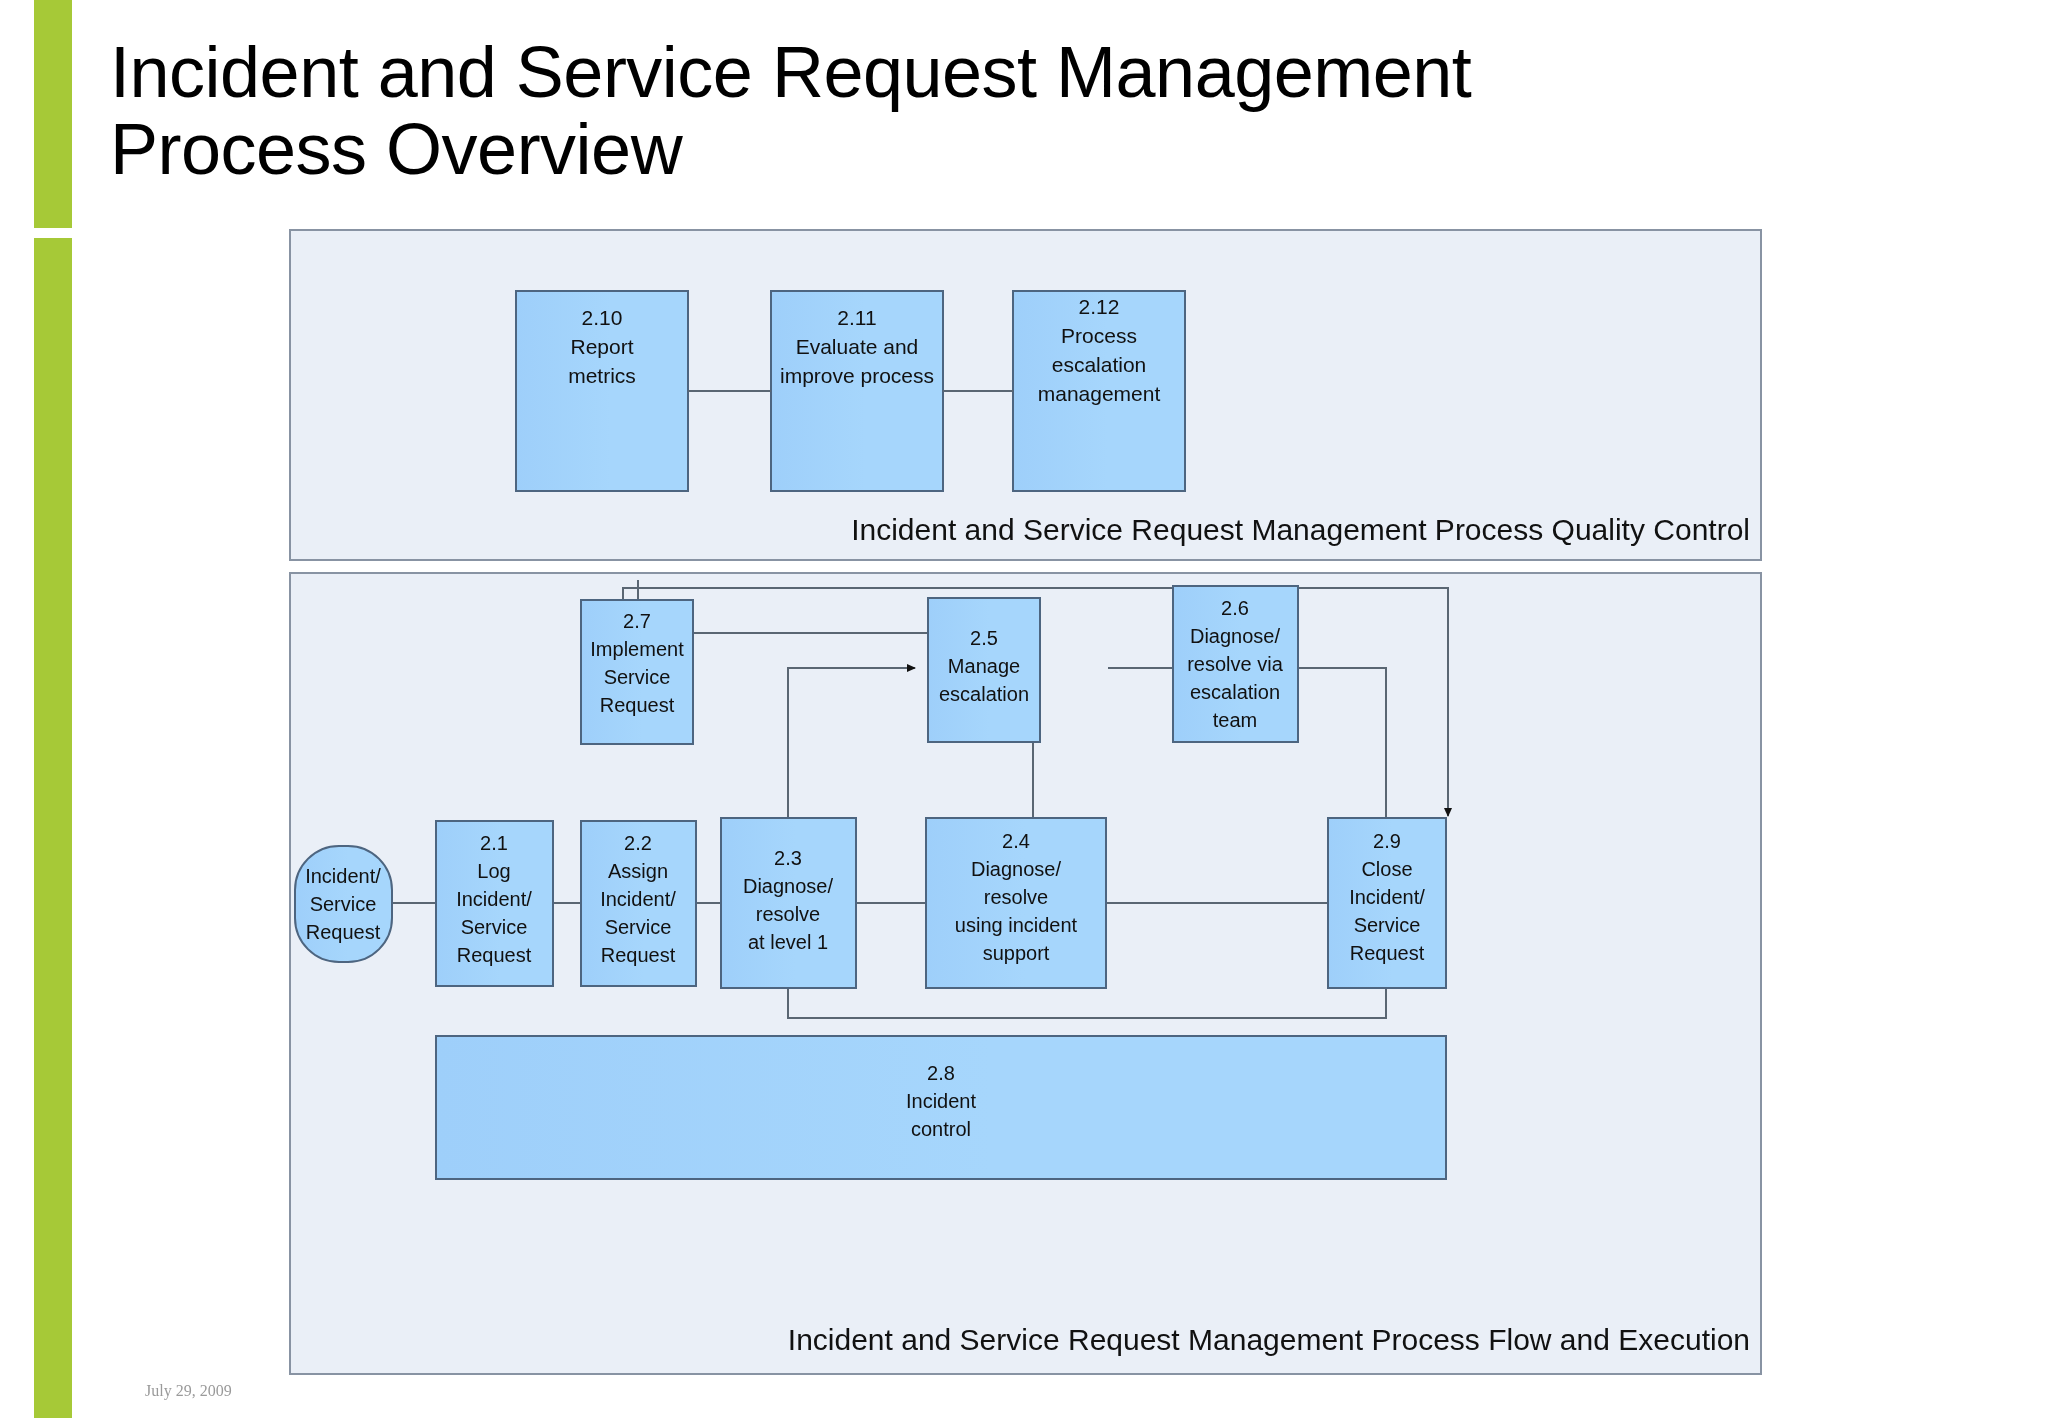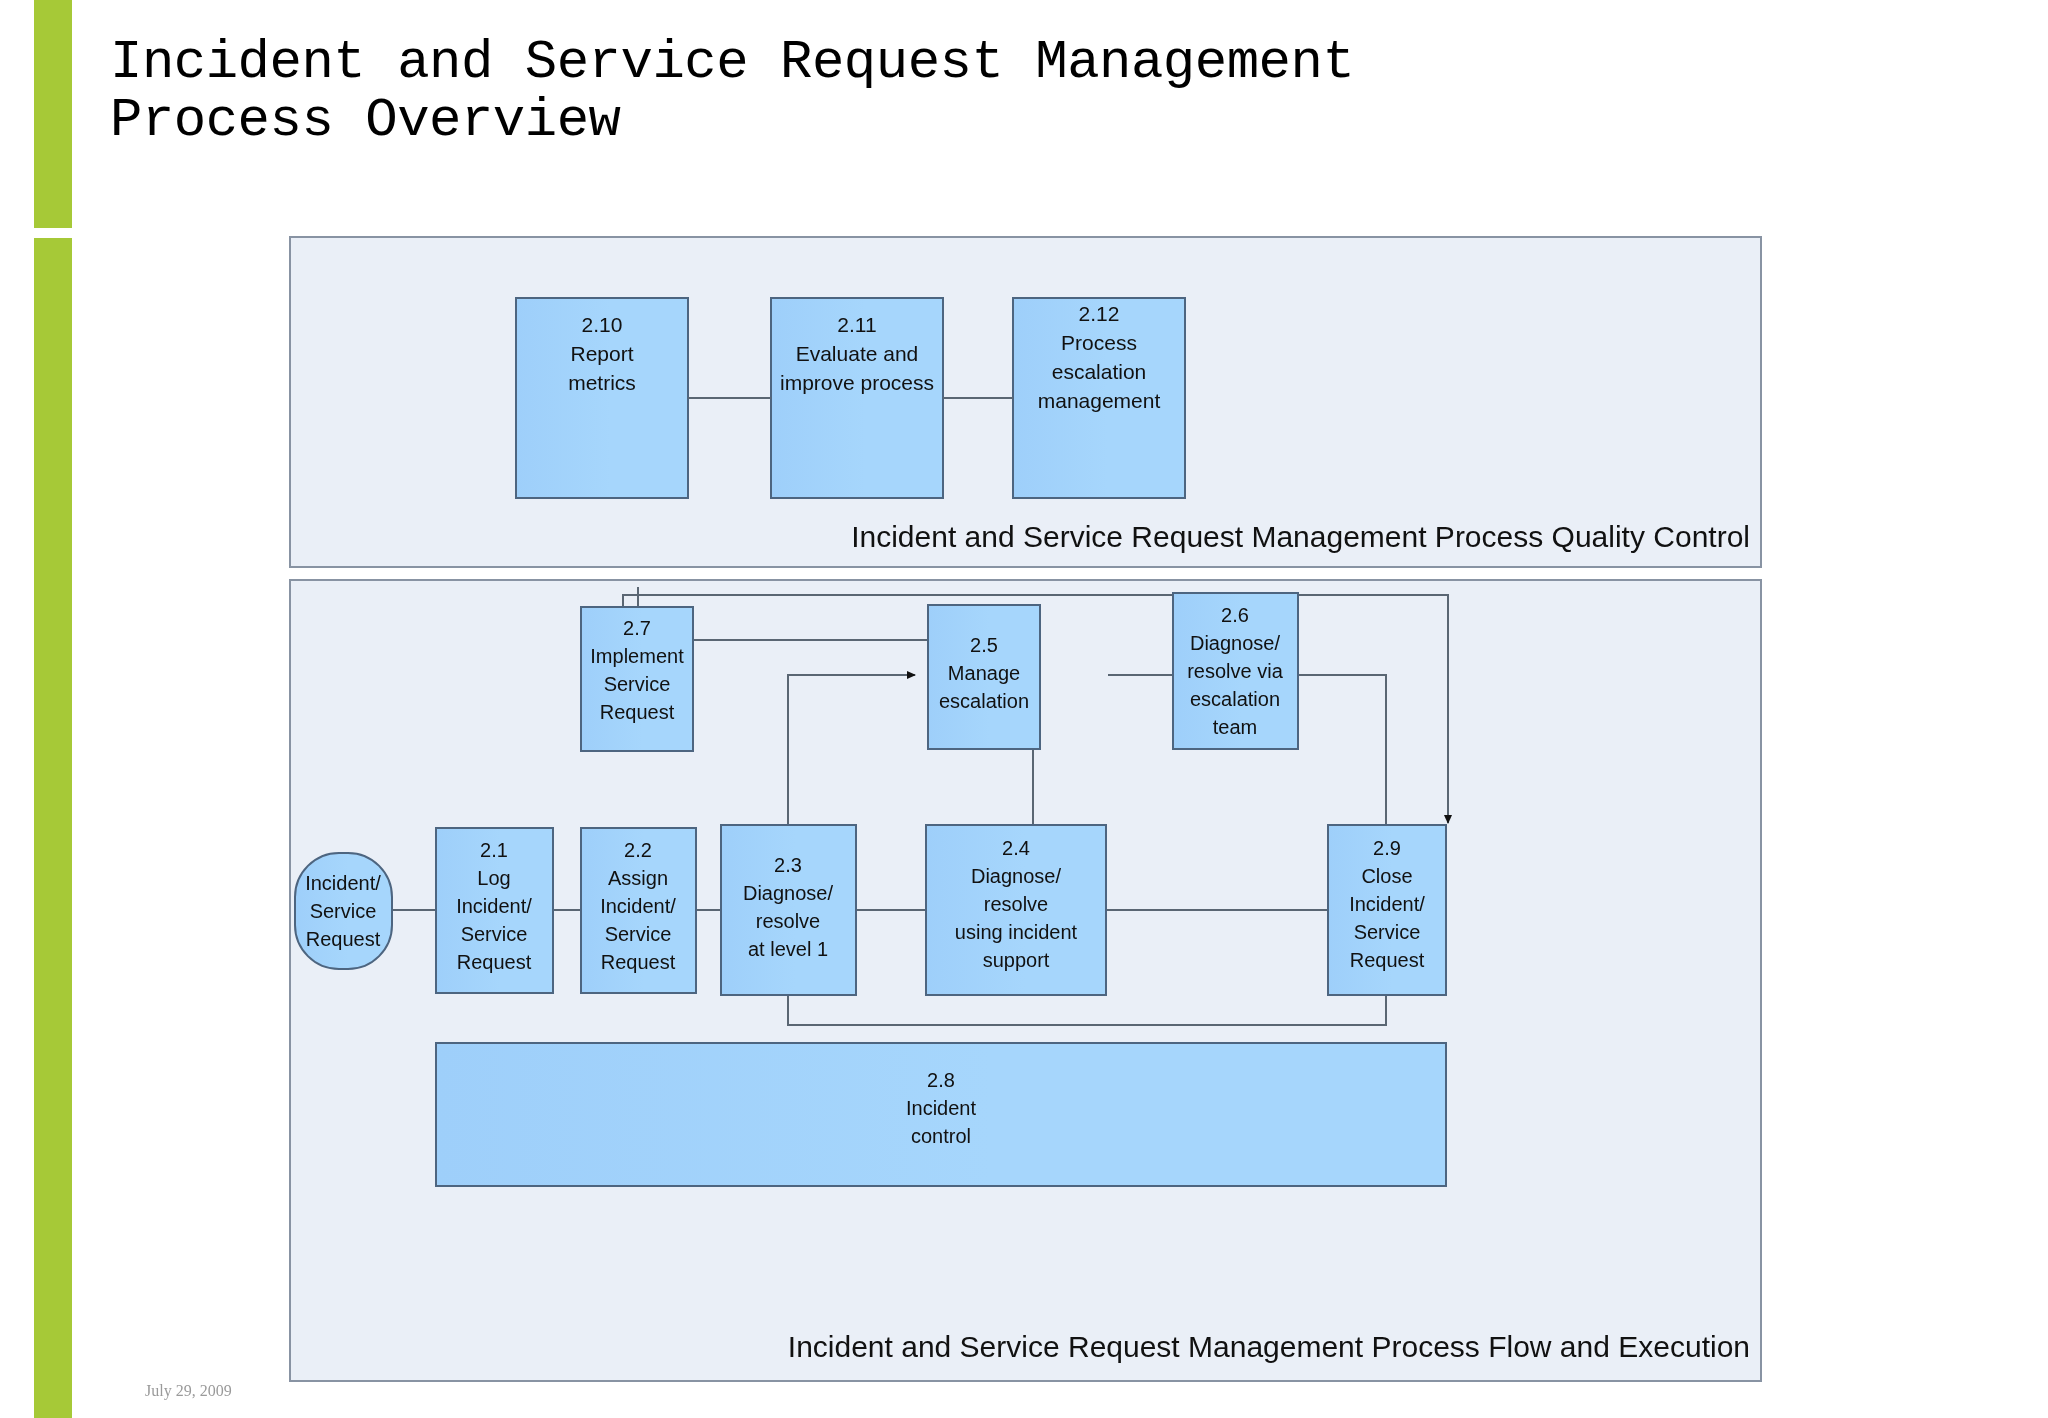--- a/index.html
+++ b/index.html
@@ -15,30 +15,30 @@
     position:absolute;left:34px;top:0;width:38px;height:228px;
     background:#A6C937;
   }
   .accent-bar-bottom{
     position:absolute;left:34px;top:238px;width:38px;height:1180px;
     background:#A6C937;
   }
   
   .slide-title{
     position:absolute;left:110px;top:34px;width:1650px;
-    font-family:Liberation Mono, monospace;
-    font-size:54px;line-height:1.07;
+    font-family:Liberation Sans, sans-serif;
+    font-size:72px;line-height:1.07;
     color:#000000;
     font-weight:400;
     letter-spacing:-0.5px;
     white-space:pre-line;
   }
   
   .diagram{
-    position:absolute;left:288px;top:235px;width:1475px;height:1148px;
+    position:absolute;left:288px;top:228px;width:1475px;height:1148px;
   }
   .diagram svg{display:block;}
   
   .footer-date{
     position:absolute;left:145px;top:1382px;
     font-family:"Liberation Serif",serif;
     font-size:16px;color:#9a9a9a;
   }
   .footer-page{
     position:absolute;right:60px;top:1454px;

